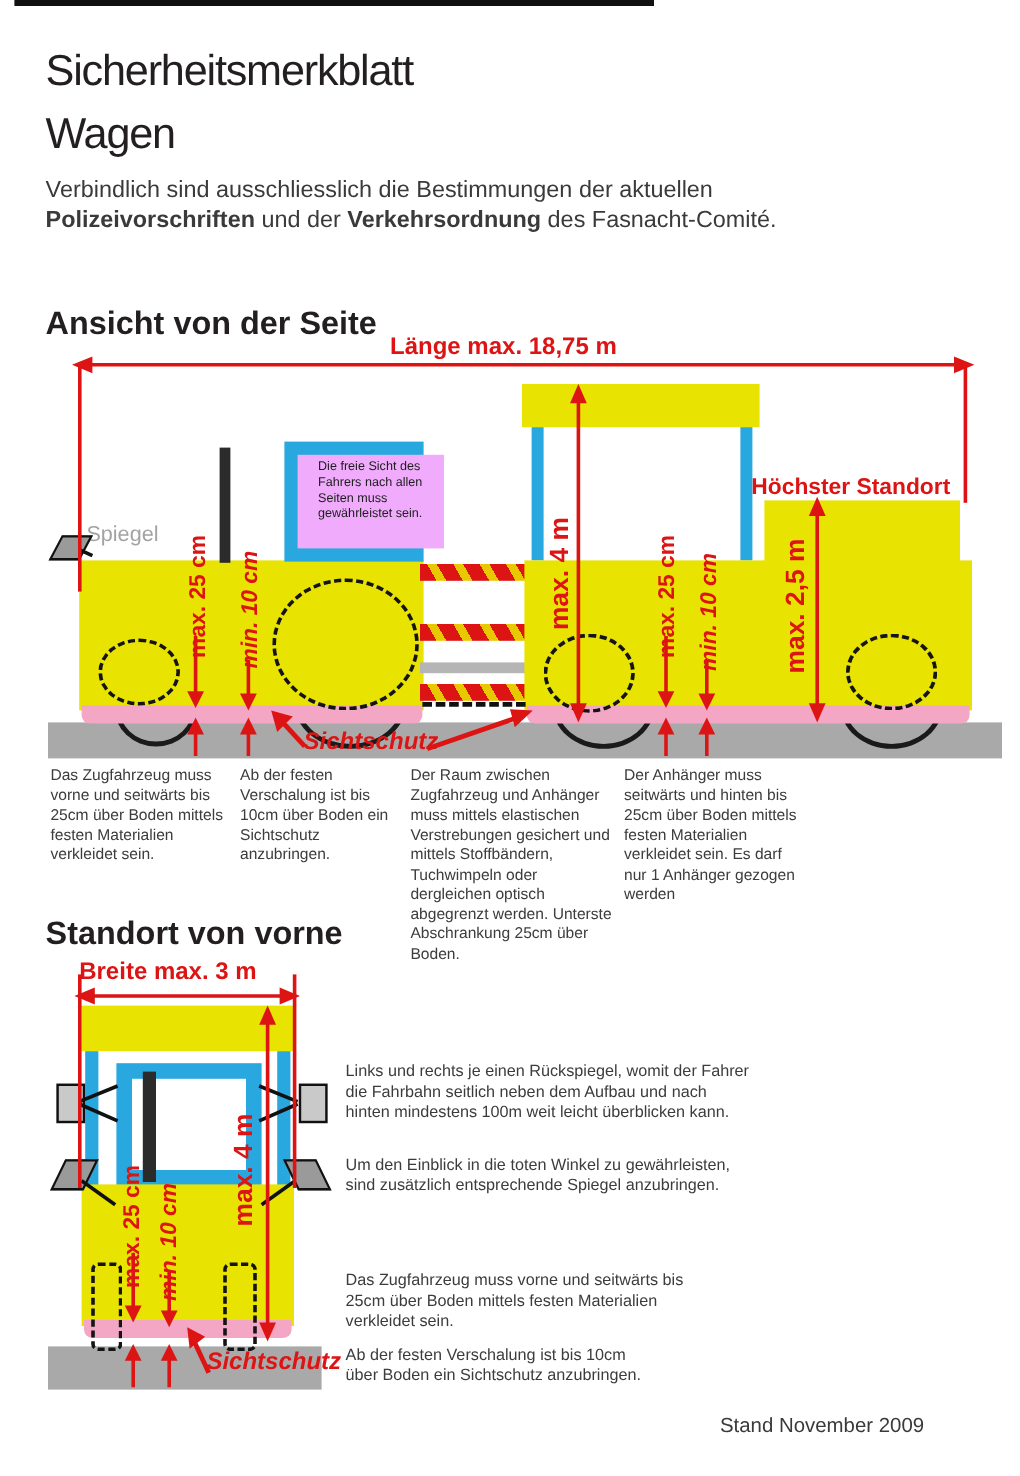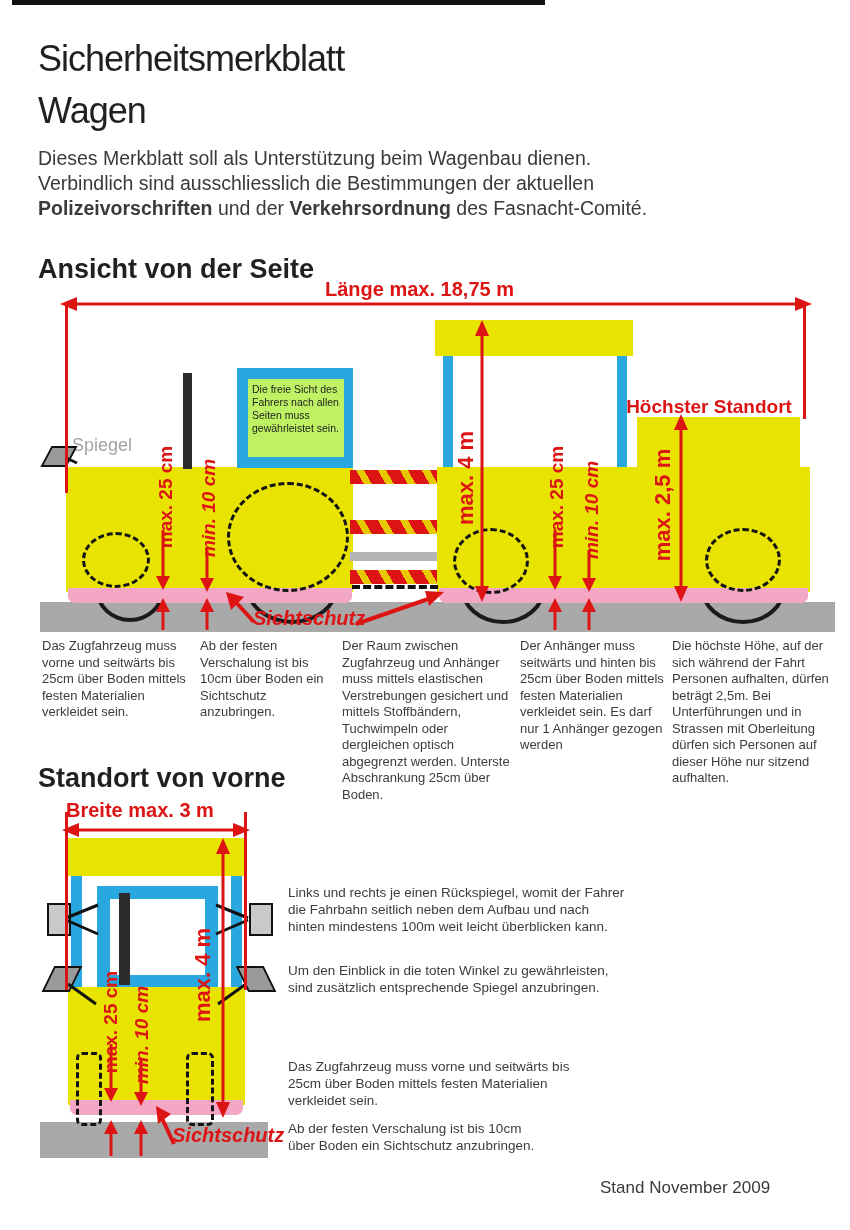--- a/index.html
+++ b/index.html
@@ -22,36 +22,35 @@
   .pink{background:#f4a6c5}
   .ground{background:#a9a9a9}
   .redline{background:#dd1414}
   .dash-circle{border:3.5px dashed #141414;border-radius:50%}
   .tire{border:4px solid #1a1a1a;border-radius:50%}
   .stripes{background:repeating-linear-gradient(60deg,#dd1414 0 12px,#e8c800 12px 19px)}
   .dashline{border-top:4.5px dashed #111}
   .mirror-par{background:#9a9a9a;border:2px solid #111}
   .mirror-rect{background:#c9c9c9;border:2px solid #111}
   .signbox{background:#29a8e0}
-  .signinner{background:#bef264;font-size:10.5px;line-height:13px;color:#1d1d1d;padding:4px 4px}
+  .signinner{background:#f0abfc;font-size:10.5px;line-height:13px;color:#1d1d1d;padding:4px 17px}
   .sichtschutz{color:#dd1414;font-weight:bold;font-style:italic;font-size:20px;white-space:nowrap}
   .pole{background:#2b2b2b}
   .footer{font-size:17px;color:#3a3a3a}
 </style>
 </head>
 <body>
 
 <div id="stage">
 
   <div class="abs" style="left:12px;top:0;width:533px;height:5px;background:#111"></div>
 
   <div class="abs title" style="left:38px;top:38px">Sicherheitsmerkblatt</div>
   <div class="abs title" style="left:38px;top:90px">Wagen</div>
   <div class="abs intro" style="left:38px;top:146px;width:740px">
-    <div>Dieses Merkblatt soll als Unterstützung beim Wagenbau dienen.</div>
     <div>Verbindlich sind ausschliesslich die Bestimmungen der aktuellen</div>
     <div><span class="b">Polizeivorschriften</span><span> und der </span><span class="b">Verkehrsordnung</span><span> des Fasnacht-Comité.</span></div>
   </div>
 
   <div class="abs h2" style="left:38px;top:254px">Ansicht von der Seite</div>
 
   <div class="abs ground" style="left:40px;top:602px;width:795px;height:30px;z-index:0"></div>
 
   <div class="abs tire" style="left:95px;top:556px;width:62px;height:58px;z-index:1"></div>
   <div class="abs tire" style="left:245px;top:546px;width:86px;height:70px;z-index:1"></div>
@@ -158,21 +157,20 @@
   </svg>
   <svg class="abs" style="left:350px;top:584px;z-index:6" width="100" height="44">
     <line x1="6" y1="40" x2="84" y2="13" stroke="#dd1414" stroke-width="4"></line>
     <polygon points="94,8 79,22 75,7" fill="#dd1414"></polygon>
   </svg>
 
   <div class="abs note" style="left:42px;top:638px;width:152px">Das Zugfahrzeug muss vorne und seitwärts bis 25cm über Boden mittels festen Materialien verkleidet sein.</div>
   <div class="abs note" style="left:200px;top:638px;width:136px">Ab der festen Verschalung ist bis 10cm über Boden ein Sichtschutz anzubringen.</div>
   <div class="abs note" style="left:342px;top:638px;width:172px">Der Raum zwischen Zugfahrzeug und Anhänger muss mittels elastischen Verstrebungen gesichert und mittels Stoffbändern, Tuchwimpeln oder dergleichen optisch abgegrenzt werden. Unterste Abschrankung 25cm über Boden.</div>
   <div class="abs note" style="left:520px;top:638px;width:146px">Der Anhänger muss seitwärts und hinten bis 25cm über Boden mittels festen Materialien verkleidet sein. Es darf nur 1 Anhänger gezogen werden</div>
-  <div class="abs note" style="left:672px;top:638px;width:172px">Die höchste Höhe, auf der sich während der Fahrt Personen aufhalten, dürfen beträgt 2,5m. Bei Unterführungen und in Strassen mit Oberleitung dürfen sich Personen auf dieser Höhe nur sitzend aufhalten.</div>
 
   <div class="abs h2" style="left:38px;top:763px">Standort von vorne</div>
 
   <div class="abs ground" style="left:40px;top:1122px;width:228px;height:36px;z-index:0"></div>
 
   <div class="abs yellow" style="left:68px;top:838px;width:177px;height:38px;z-index:2"></div>
   <div class="abs blue" style="left:71px;top:876px;width:11px;height:112px;z-index:2"></div>
   <div class="abs blue" style="left:231px;top:876px;width:11px;height:112px;z-index:2"></div>
   <div class="abs blue" style="left:97px;top:886px;width:121px;height:102px;z-index:2">
     <div class="abs" style="left:13px;top:13px;width:95px;height:76px;background:#fff"></div>

